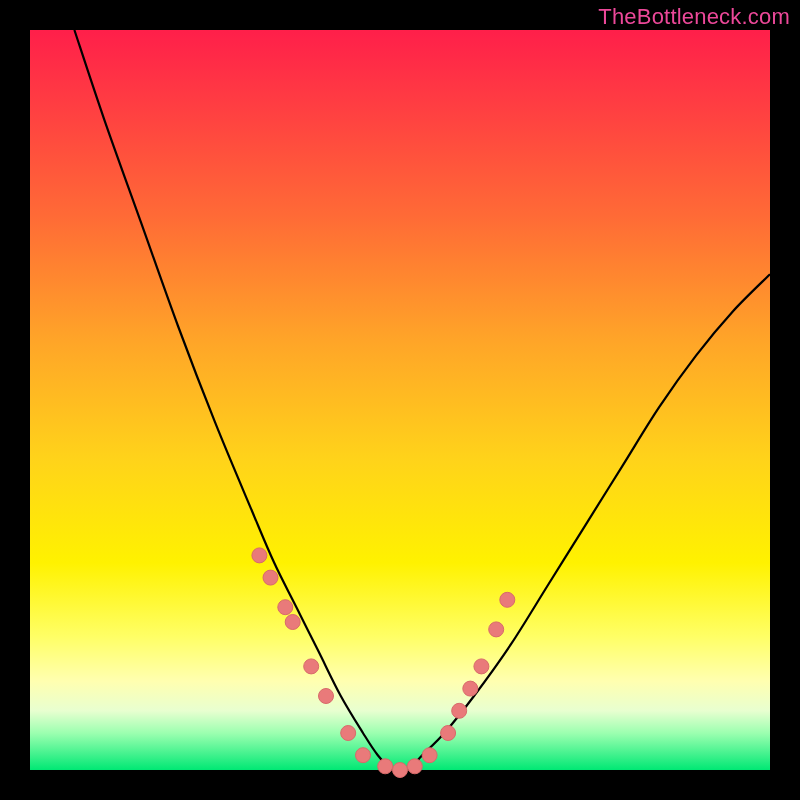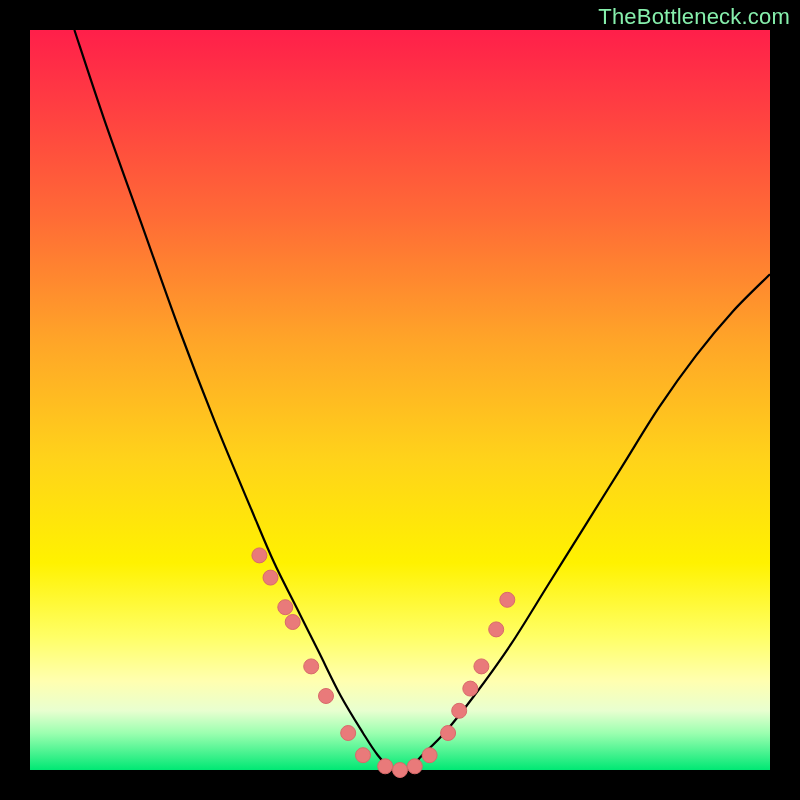--- a/index.html
+++ b/index.html
@@ -36,21 +36,21 @@
       #ffffb0 88%,
       #e8ffd0 92%,
       #9cffb0 95%,
       #00e874 100%
     );
   }
   .watermark {
     position: absolute;
     top: 4px;
     right: 10px;
-    color: #86efac;
+    color: #ec4899;
     font-size: 22px;
     letter-spacing: 0.2px;
     font-weight: 500;
   }
   svg.curve {
     position: absolute;
     left: 30px;
     top: 30px;
     width: 740px;
     height: 740px;

